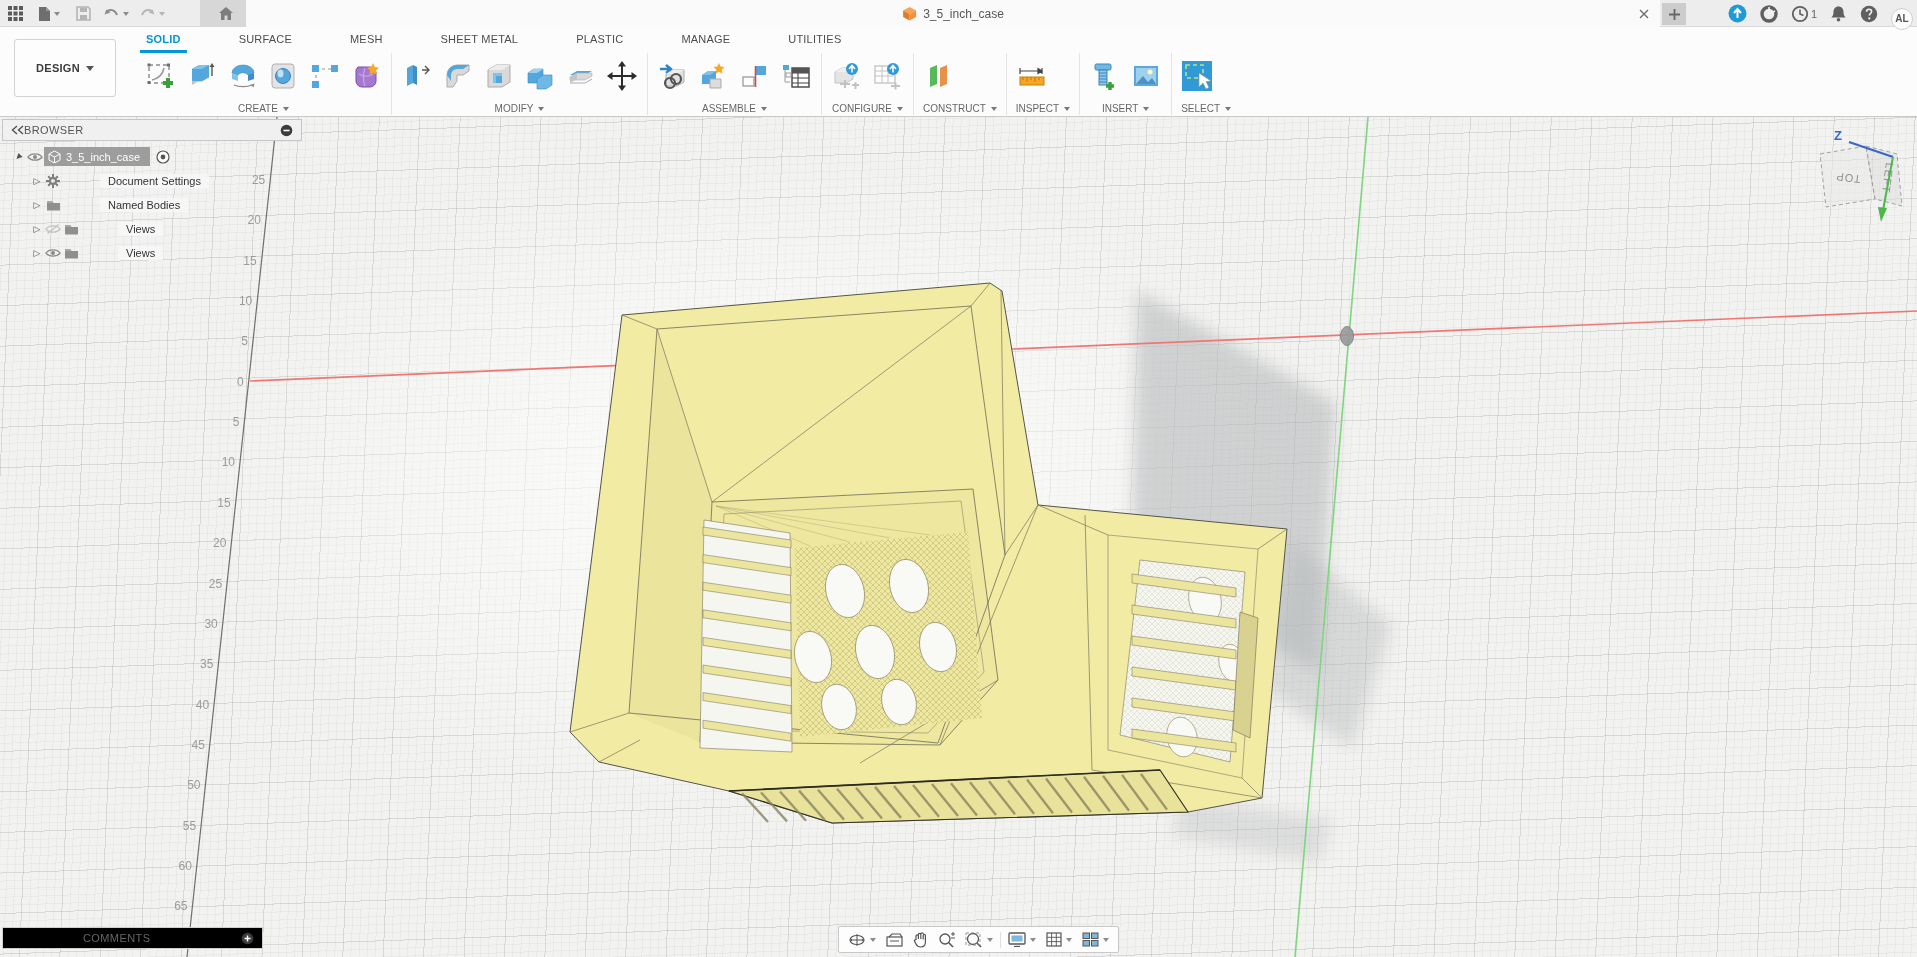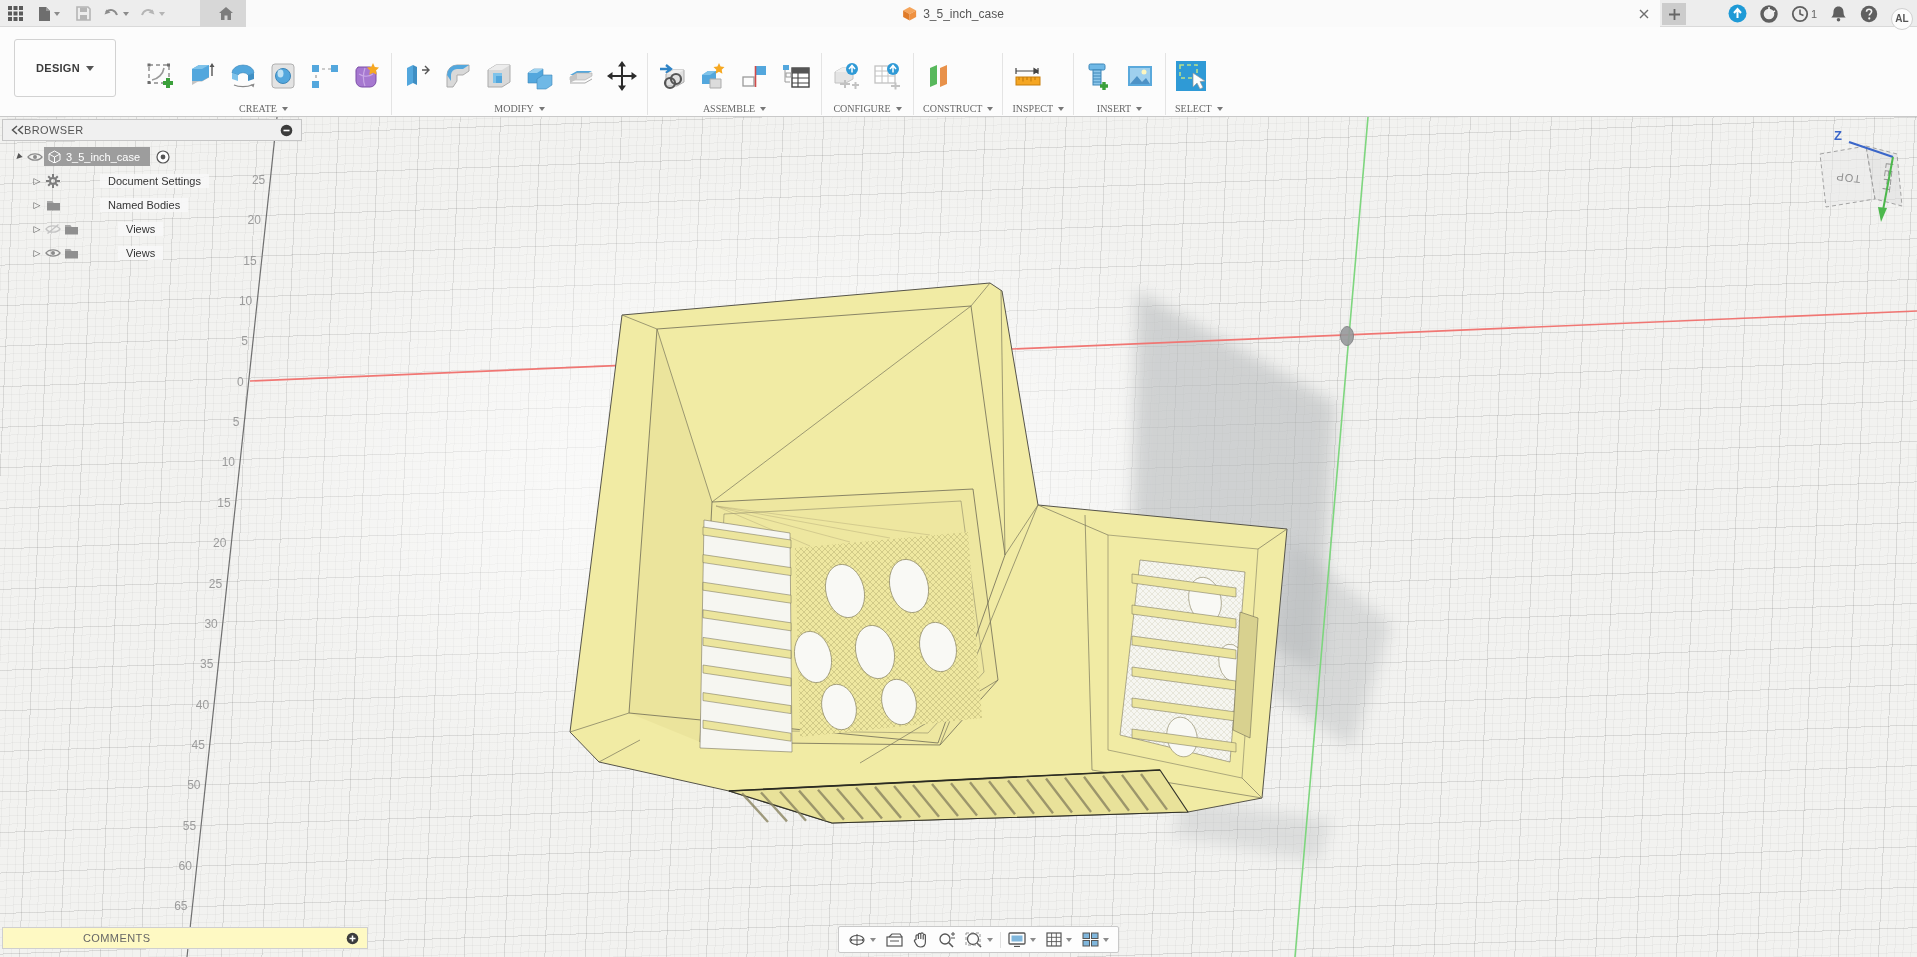--- a/index.html
+++ b/index.html
@@ -27,21 +27,21 @@
   
   .ribbon { position:absolute; left:0; top:27px; width:1917px; height:90px; background:#fcfcfc;
     border-bottom:1px solid #c9c9c9; z-index:55; }
   .design-btn { position:absolute; left:14px; top:12px; width:102px; height:58px; background:#fdfdfd;
     border:1px solid #d2d2d2; border-radius:3px; display:flex; align-items:center; justify-content:center; gap:6px;
     font-size:11px; font-weight:bold; color:#3b3b3b; letter-spacing:.3px; cursor:pointer; }
   .design-caret { width:0; height:0; border-left:4px solid transparent; border-right:4px solid transparent; border-top:5px solid #555; }
   .ribbon-tabs { position:absolute; left:140px; top:4px; display:flex; gap:46px; }
   .rtab { font-size:11px; color:#4d4d4d; letter-spacing:.2px; padding:2px 6px 5px; cursor:pointer; white-space:nowrap; }
   .rtab.active { color:#0696d7; font-weight:bold; border-bottom:3px solid #0696d7; }
-  .rgroups { position:absolute; left:136px; top:26px; height:62px; display:flex; align-items:stretch;font-family:Liberation Serif, serif; }
+  .rgroups { position:absolute; left:136px; top:26px; height:62px; display:flex; align-items:stretch; }
   .rgroup { display:flex; flex-direction:column; padding:0 9px; border-right:1px solid #e4e4e4; }
   .rgroup:last-child { border-right:none; }
   .gicons { display:flex; gap:9px; align-items:center; height:46px; }
   .gicon { width:32px; height:32px; display:flex; align-items:center; justify-content:center; cursor:pointer; border-radius:2px; }
   .glabel { display:flex; align-items:center; justify-content:center; gap:4px; font-size:10px; color:#666; padding-top:4px; cursor:pointer; }
   .glabel .tb-caret { border-top-color:#777; }
 
   
   .viewport { position:absolute; left:0; top:117px; width:1917px; height:840px; overflow:hidden; background:#f2f2f0; }
   .gridwrap { position:absolute; left:-120px; top:-120px; width:2300px; height:1150px;
@@ -63,21 +63,21 @@
     padding:0 8px; color:#555; font-size:11px; letter-spacing:.4px; }
   .bh-title { margin-left:0; flex:1; }
   .tree { padding:6px 0 0 0; }
   .trow { display:flex; align-items:center; height:19px; margin:0 0 5px 10px; font-size:11px; color:#333; }
   .trow .twisty { width:14px; color:#555; font-size:9px; text-align:center; cursor:pointer; }
   .chip { display:flex; align-items:center; gap:5px; background:#9d9d9d; color:#fff; height:19px; padding:0 10px 0 4px; cursor:pointer; }
   .rowlab { background:rgba(248,248,248,.85); padding:1px 8px; cursor:pointer;margin-left:38px; }
   .ticon { width:18px; display:flex; justify-content:center; align-items:center; cursor:pointer; }
 
   
-  .comments { position:absolute; left:2px; top:927px; width:366px; height:22px; background:#fef9c3;
+  .comments { position:absolute; left:2px; top:927px; width:261px; height:22px; background:#000000;
     border:1px solid #cfcfcf; display:flex; align-items:center; z-index:40; font-size:11px; color:#666; letter-spacing:.4px; }
   .comments .clab { margin-left:80px; flex:1; }
 
   
   .navbar { position:absolute; left:838px; top:926px; height:27px; background:#fdfdfd; border:1px solid #c9c9c9;
     border-radius:2px; display:flex; align-items:center; padding:0 6px; gap:4px; z-index:40; }
   .nav-btn { display:flex; align-items:center; gap:3px; padding:2px 3px; cursor:pointer; }
   .nav-sep { width:1px; height:16px; background:#e0e0e0; }
 
   svg { display:block; }
@@ -196,20 +196,29 @@
     <div class="avatar">AL</div>
   </div>
 </div>
 
 <div class="ribbon">
   <div class="design-btn">
     <span>DESIGN</span>
     <span class="design-caret"></span>
   </div>
 
+  <div class="ribbon-tabs">
+    <span class="rtab active">SOLID</span>
+    <span class="rtab">SURFACE</span>
+    <span class="rtab">MESH</span>
+    <span class="rtab">SHEET METAL</span>
+    <span class="rtab">PLASTIC</span>
+    <span class="rtab">MANAGE</span>
+    <span class="rtab">UTILITIES</span>
+  </div>
 
   <div class="rgroups">
 
     <div class="rgroup">
       <div class="gicons">
         <div class="gicon">
           <svg width="30" height="30" viewBox="0 0 30 30">
             <rect x="3" y="4" width="20" height="18" fill="none" stroke="#8a8a8a" stroke-width="1.4" stroke-dasharray="4 3"></rect>
             <rect x="1.5" y="2.5" width="3" height="3" fill="#6e6e6e"></rect>
               <rect x="21" y="2.5" width="3" height="3" fill="#6e6e6e"></rect>

